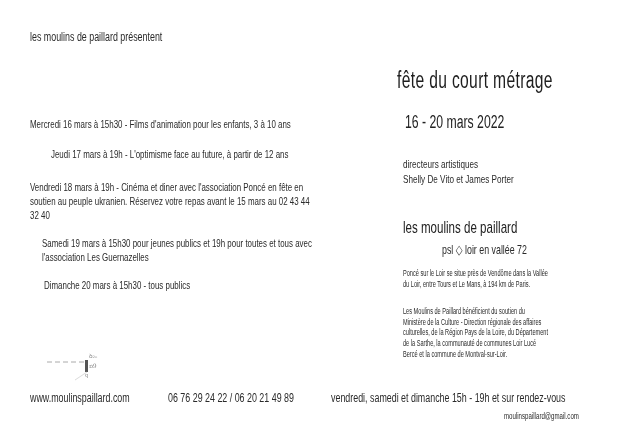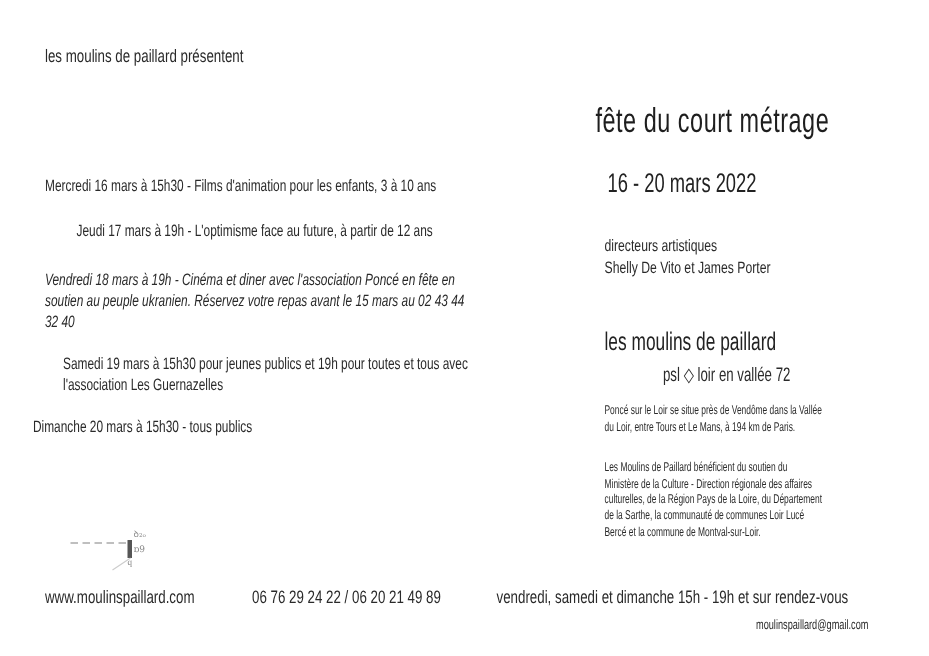--- a/index.html
+++ b/index.html
@@ -22,30 +22,30 @@
 <div class="t cond2" style="left:405px; top:112px; font-size:18px; color:#222;">16 - 20 mars 2022</div>
 <div class="t cond" style="left:403px; top:158px; font-size:11px;">directeurs artistiques</div>
 <div class="t cond" style="left:403px; top:173px; font-size:11px;">Shelly De Vito et James Porter</div>
 
 <div class="para" style="left:30px; top:117px;">
   <span class="ln">Mercredi 16 mars à 15h30 - Films d'animation pour les enfants, 3 à 10 ans</span>
 </div>
 <div class="para" style="left:30px; top:147px;margin-left:21px;">
   <span class="ln">Jeudi 17 mars à 19h - L'optimisme face au future, à partir de 12 ans</span>
 </div>
-<div class="para" style="left:30px; top:180px;font-style:italic;">
+<div class="para" style="left:30px; top:180px;">
   <span class="ln">Vendredi 18 mars à 19h - Cinéma et diner avec l'association Poncé en fête en</span>
   <span class="ln">soutien au peuple ukranien. Réservez votre repas avant le 15 mars au 02 43 44</span>
   <span class="ln">32 40</span>
 </div>
 <div class="para" style="left:42px; top:236px;">
   <span class="ln">Samedi 19 mars à 15h30 pour jeunes publics et 19h pour toutes et tous avec</span>
   <span class="ln">l'association Les Guernazelles</span>
 </div>
-<div class="para" style="left:22px; top:278px;">
+<div class="para" style="left:44px; top:278px;">
   <span class="ln">Dimanche 20 mars à 15h30 - tous publics</span>
 </div>
 
 <div class="t cond2" style="left:403px; top:218px; font-size:17px; color:#222;">les moulins de paillard</div>
 <div class="t cond2" style="left:442px; top:242px; font-size:13px;">psl ◇ loir en vallée 72</div>
 
 <div class="para small" style="left:403px; top:268px; font-size:8.5px; line-height:10.5px;">
   <span class="ln">Poncé sur le Loir se situe près de Vendôme dans la Vallée</span>
   <span class="ln">du Loir, entre Tours et Le Mans, à 194 km de Paris.</span>
 </div>

